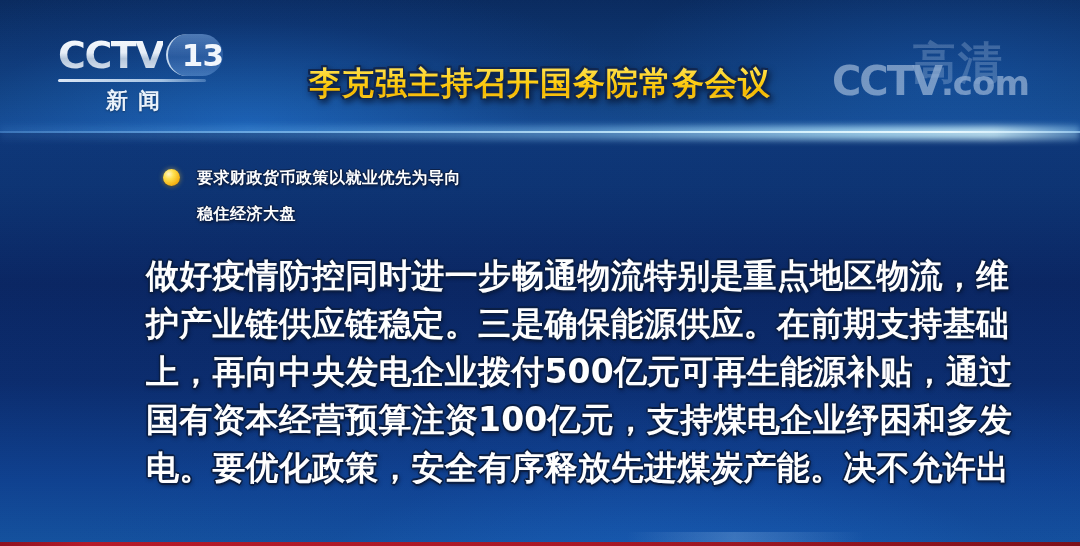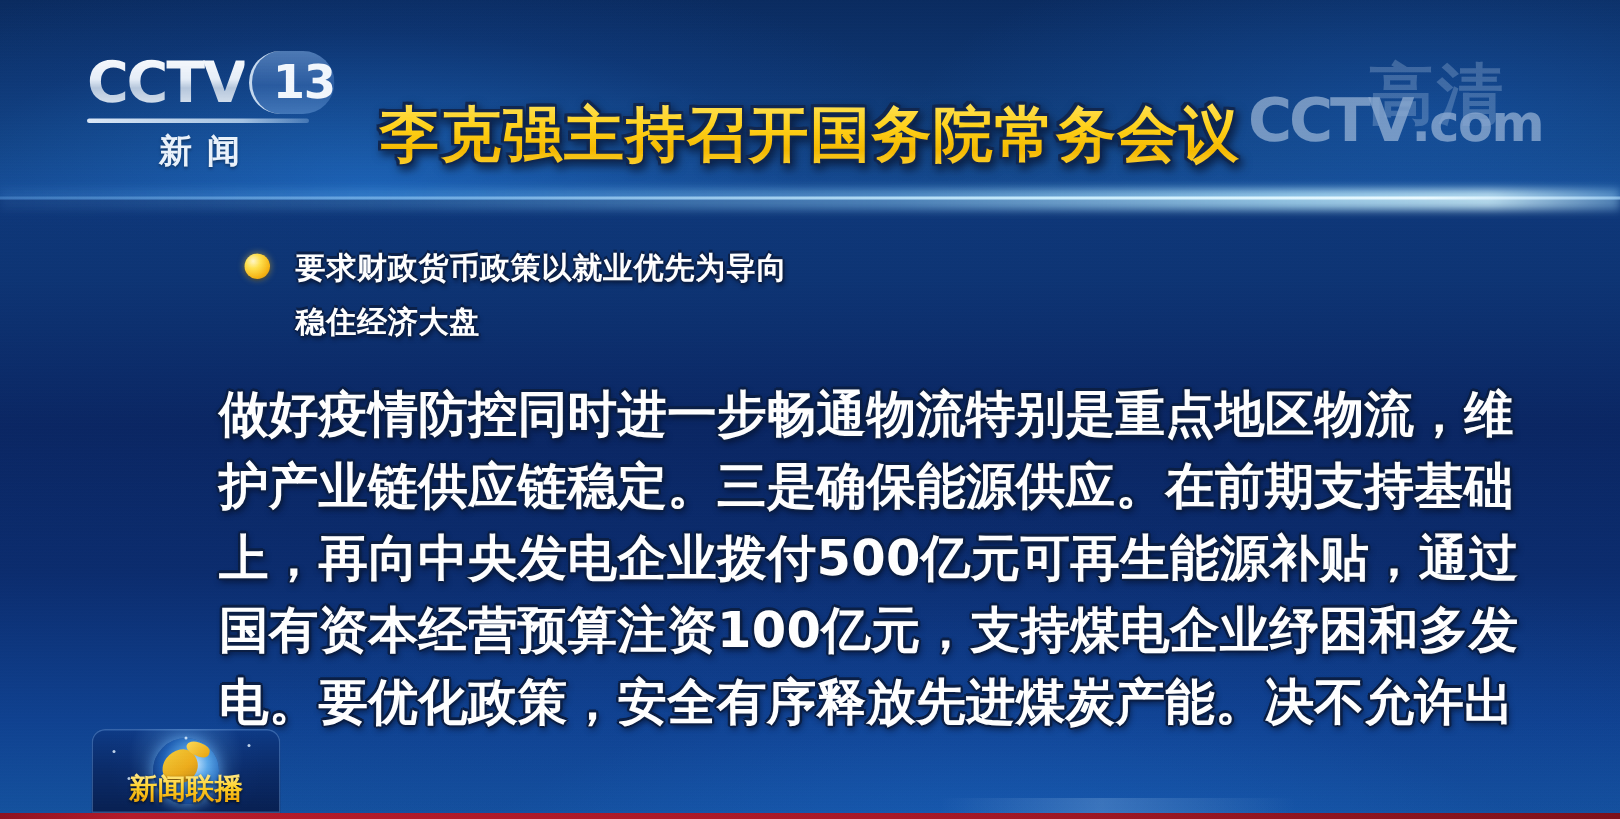--- a/index.html
+++ b/index.html
@@ -150,21 +150,21 @@
     font-weight: 600;
     letter-spacing: -1px;
     color: rgba(225,238,252,0.8);
   }
 
   
   .headline {
     position: absolute;
     left: 0; right: 0; top: 62px;
     text-align: center;
-    font-size: 40px;
+    font-size: 32px;
     font-weight: 900;
     letter-spacing: 1px;
     color: #ffd21e;
     background: linear-gradient(180deg,#ffe76a 0%,#ffd118 42%,#f5b900 70%,#ffdf4e 100%);
     -webkit-background-clip: text;
     background-clip: text;
     -webkit-text-fill-color: transparent;
     filter:
       drop-shadow(1.6px 0 0 #10264f) drop-shadow(-1.6px 0 0 #10264f)
       drop-shadow(0 1.6px 0 #10264f) drop-shadow(0 -1.6px 0 #10264f)
@@ -184,21 +184,21 @@
   .bullet {
     width: 17px; height: 17px;
     border-radius: 50%;
     margin-top: 9px;
     margin-right: 17px;
     flex: 0 0 auto;
     background: radial-gradient(circle at 34% 30%, #fff6c9 0%, #ffe14e 30%, #f6b414 68%, #d48c06 100%);
     box-shadow: 0 0 5px rgba(255,205,60,.55), 0 1px 2px rgba(0,0,0,.45);
   }
   .sub-text {
-    font-size: 20px;
+    font-size: 16px;
     font-weight: 700;
     color: #ffffff;
     line-height: 36px;
     letter-spacing: .5px;
     text-shadow:
       -1.4px 0 0 #0b2048, 1.4px 0 0 #0b2048,
       0 -1.4px 0 #0b2048, 0 1.4px 0 #0b2048,
       1px 2px 3px rgba(4,16,45,.8);
   }
   .sub-text-2 {
@@ -330,29 +330,17 @@
   </div>
 
   <div class="body-block">
     <div class="body-line">做好疫情防控同时进一步畅通物流特别是重点地区物流，维</div>
     <div class="body-line">护产业链供应链稳定。三是确保能源供应。在前期支持基础</div>
     <div class="body-line">上，再向中央发电企业拨付500亿元可再生能源补贴，通过</div>
     <div class="body-line">国有资本经营预算注资100亿元，支持煤电企业纾困和多发</div>
     <div class="body-line">电。要优化政策，安全有序释放先进煤炭产能。决不允许出</div>
   </div>
 
-  <div class="nl-bug">
-    <div class="nl-globe">
-      <div class="nl-land"></div>
-      <div class="nl-land2"></div>
-    </div>
-    <div class="nl-star" style="left:14px; top:14px;"></div>
-    <div class="nl-star" style="left:104px; top:10px;"></div>
-    <div class="nl-star" style="left:24px; top:32px;"></div>
-    <div class="nl-star" style="left:98px; top:36px;"></div>
-    <div class="nl-star" style="left:62px; top:5px;"></div>
-    <div class="nl-text">新闻联播</div>
-  </div>
 
   <div class="bottom-sheen"></div>
   <div class="bottom-red"></div>
   <div class="noise"></div>
 </div>
 
 </body></html>

